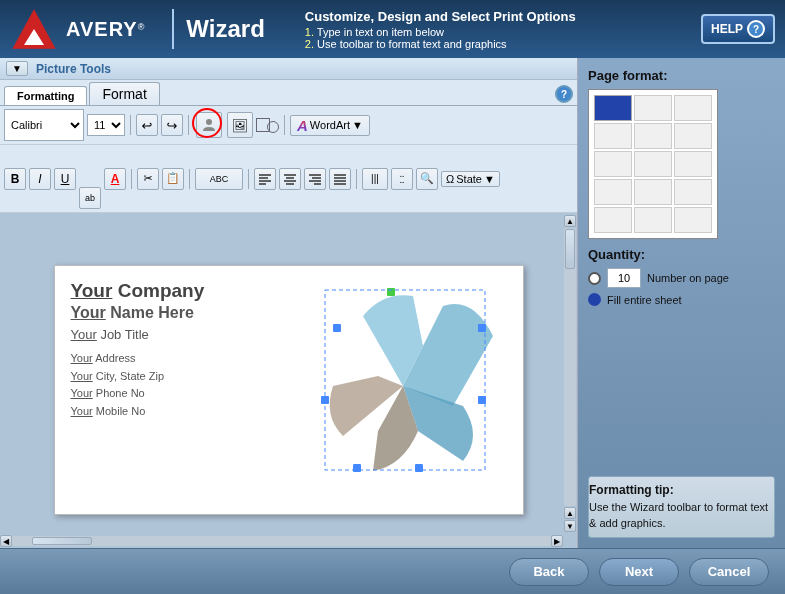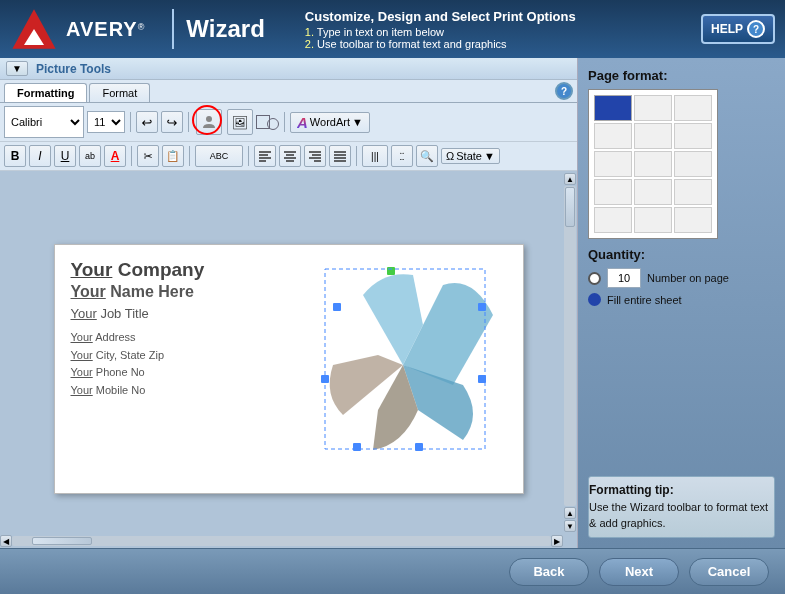--- a/index.html
+++ b/index.html
@@ -66,21 +66,21 @@
 
   <div id="left-panel">
 
     <div style="background:linear-gradient(to bottom,#d8e8f4,#c0d4e8);border-bottom:1px solid #aabbcc;padding:3px 6px;display:flex;align-items:center;gap:4px;">
       <div style="background:linear-gradient(to bottom,#e8f0f8,#ccdde8);border:1px solid #99aabb;border-radius:2px;padding:1px 5px;font-size:10px;cursor:pointer;">▼</div>
       <div style="font-size:12px;font-weight:bold;color:#336699;margin-left:4px;">Picture Tools</div>
     </div>
 
     <div style="background:#dce8f4;display:flex;align-items:flex-end;padding:2px 4px 0;border-bottom:1px solid #99aabb;">
       <div style="padding:3px 12px;font-size:11px;cursor:pointer;border:1px solid #99aabb;border-bottom:none;background:white;font-weight:bold;border-radius:3px 3px 0 0;margin-right:2px;">Formatting</div>
-      <div style="padding:3px 12px;font-size:11px;cursor:pointer;border:1px solid #99aabb;border-bottom:none;background:linear-gradient(to bottom,#f0f4f8,#dce8f4);border-radius:3px 3px 0 0;margin-right:10px;">Format</div>
+      <div style="padding:3px 12px;font-size:14px;cursor:pointer;border:1px solid #99aabb;border-bottom:none;background:linear-gradient(to bottom,#f0f4f8,#dce8f4);border-radius:3px 3px 0 0;margin-right:10px;">Format</div>
       <div style="margin-left:auto;width:18px;height:18px;border-radius:50%;background:#4488cc;border:2px solid #6699bb;display:flex;align-items:center;justify-content:center;font-size:10px;font-weight:bold;color:white;cursor:pointer;margin-bottom:2px;">?</div>
     </div>
 
     <div style="display:flex;align-items:center;padding:3px 4px;gap:3px;background:#dce8f4;border-bottom:1px solid #c0ccd8;flex-wrap:wrap;">
       <select style="font-size:11px;border:1px solid #99aabb;background:white;padding:1px 2px;height:32px;width:80px;" title="Calibri">
         <option>Calibri</option>
       </select>
       <select style="font-size:11px;border:1px solid #99aabb;background:white;padding:1px 2px;height:22px;width:38px;">
         <option>11</option>
       </select>
@@ -111,21 +111,21 @@
         <span style="font-size:15px;font-weight:bold;font-style:italic;background:linear-gradient(to bottom,#ff3333,#4444ff);-webkit-background-clip:text;-webkit-text-fill-color:transparent;color:transparent;">A</span>
         <span>WordArt</span>
         <span>▼</span>
       </div>
     </div>
 
     <div style="display:flex;align-items:center;padding:3px 4px;gap:3px;background:#dce8f4;border-bottom:1px solid #c0ccd8;">
       <div style="width:22px;height:22px;display:flex;align-items:center;justify-content:center;background:linear-gradient(to bottom,#f0f4f8,#dce8f4);border:1px solid #99aabb;border-radius:2px;font-size:12px;font-weight:bold;cursor:pointer;">B</div>
       <div style="width:22px;height:22px;display:flex;align-items:center;justify-content:center;background:linear-gradient(to bottom,#f0f4f8,#dce8f4);border:1px solid #99aabb;border-radius:2px;font-size:12px;font-style:italic;cursor:pointer;">I</div>
       <div style="width:22px;height:22px;display:flex;align-items:center;justify-content:center;background:linear-gradient(to bottom,#f0f4f8,#dce8f4);border:1px solid #99aabb;border-radius:2px;font-size:12px;text-decoration:underline;cursor:pointer;">U</div>
-      <div style="width:22px;height:22px;display:flex;align-items:center;justify-content:center;background:linear-gradient(to bottom,#f0f4f8,#dce8f4);border:1px solid #99aabb;border-radius:2px;font-size:9px;cursor:pointer;">ab</div>
+      <div style="width:22px;height:22px;display:flex;align-items:center;justify-content:center;background:linear-gradient(to bottom,#f0f4f8,#dce8f4);border:1px solid #99aabb;border-radius:2px;font-size:9px;cursor:pointer;margin-top:39px;">ab</div>
       <div style="width:22px;height:22px;display:flex;align-items:center;justify-content:center;background:linear-gradient(to bottom,#f0f4f8,#dce8f4);border:1px solid #99aabb;border-radius:2px;font-size:12px;font-weight:bold;cursor:pointer;">
           <span style="text-decoration:underline;color:#ff0000;">A</span>
         </div>
       <div style="width:1px;height:20px;background:#99aabb;margin:0 2px;"></div>
       <div style="width:22px;height:22px;display:flex;align-items:center;justify-content:center;background:linear-gradient(to bottom,#f0f4f8,#dce8f4);border:1px solid #99aabb;border-radius:2px;font-size:11px;cursor:pointer;">✂</div>
       <div style="width:22px;height:22px;display:flex;align-items:center;justify-content:center;background:linear-gradient(to bottom,#f0f4f8,#dce8f4);border:1px solid #99aabb;border-radius:2px;font-size:11px;cursor:pointer;">📋</div>
       <div style="width:1px;height:20px;background:#99aabb;margin:0 2px;"></div>
 
       <div style="width:48px;height:22px;display:flex;align-items:center;justify-content:center;background:linear-gradient(to bottom,#f0f4f8,#dce8f4);border:1px solid #99aabb;border-radius:2px;font-size:9px;cursor:pointer;">ABC</div>
       <div style="width:1px;height:20px;background:#99aabb;margin:0 2px;"></div>

